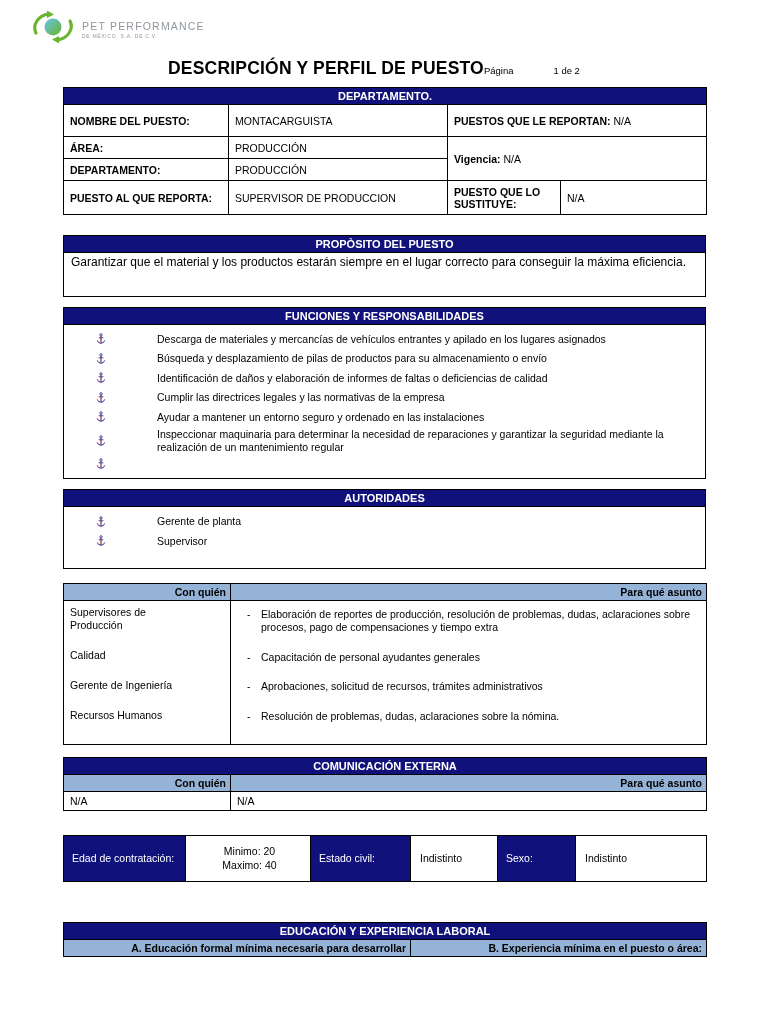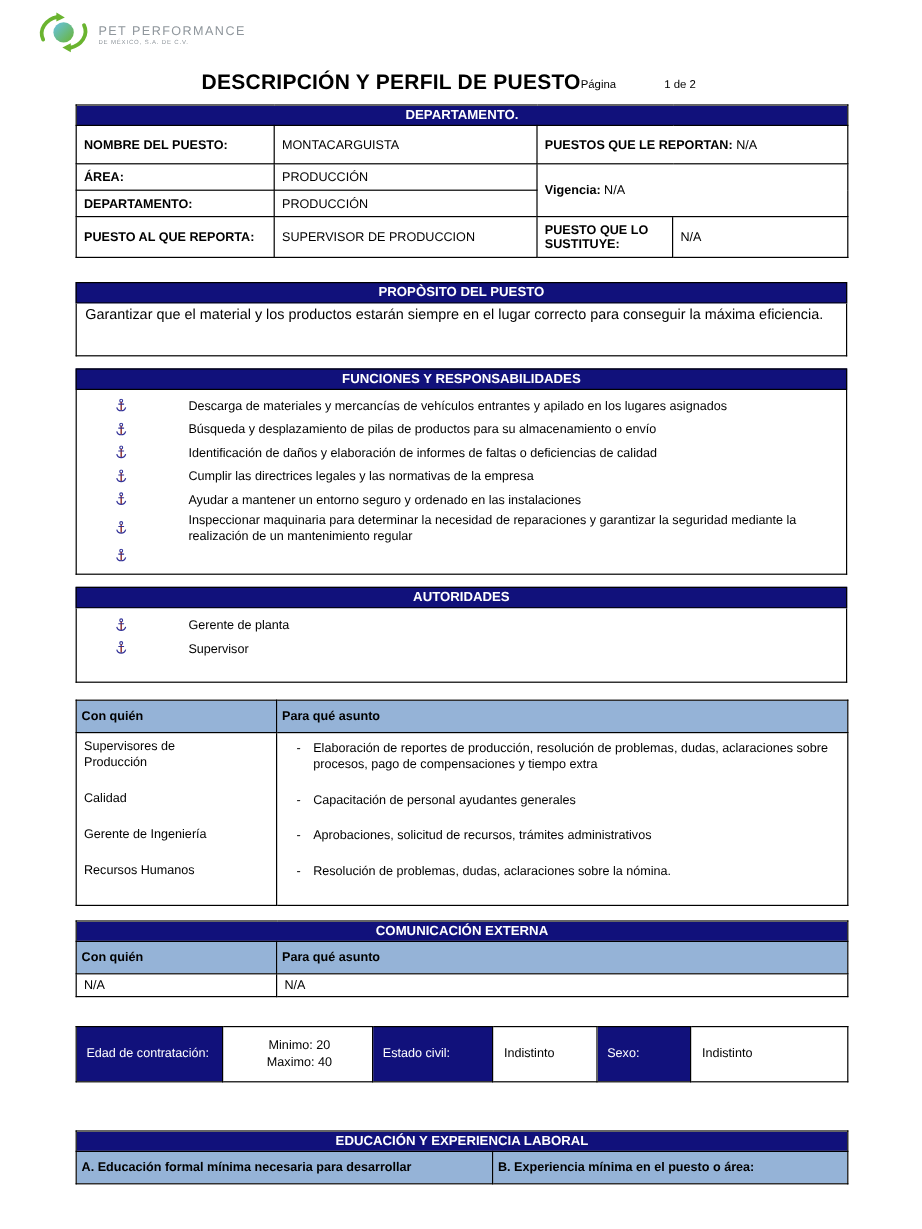--- a/index.html
+++ b/index.html
@@ -19,22 +19,22 @@
   .pagina   { font-size:9.5px; padding-bottom:3px; }
   .pageno   { margin-left:40px; font-size:9.5px; padding-bottom:3px; }
 
   
   table { border-collapse:collapse; width:643px; table-layout:fixed; }
   td { border:1px solid #000; font-size:10.5px; padding:2px 6px; vertical-align:middle; overflow:hidden; }
   .bar-cell { background:var(--navy,#11117b); color:#fff; font-weight:bold; text-align:center;
               font-size:11px; padding:2px 0; }
   .lbl { font-weight:bold; }
   .lbl-inline { font-weight:bold; }
-  .blue-row td { background:var(--light-blue,#95b3d7); font-weight:bold; text-align:left;
-                 height:27px; padding:1px 4px; }
+  .blue-row td { background:var(--light-blue,#95b3d7); font-weight:bold; text-align:right;
+                 height:17px; padding:1px 4px; }
 
   .gen-table { margin-top:8px; }
   .gen-table .r1 td { height:32px; }
   .gen-table .r2 td { height:22px; }
   .gen-table .r3 td { height:22px; }
   .gen-table .r4 td { height:34px; }
 
   
   .sec-bar { border:1px solid #000; background:var(--navy,#11117b); color:#fff; font-weight:bold;
              text-align:center; font-size:11px; padding:2px 0; }

